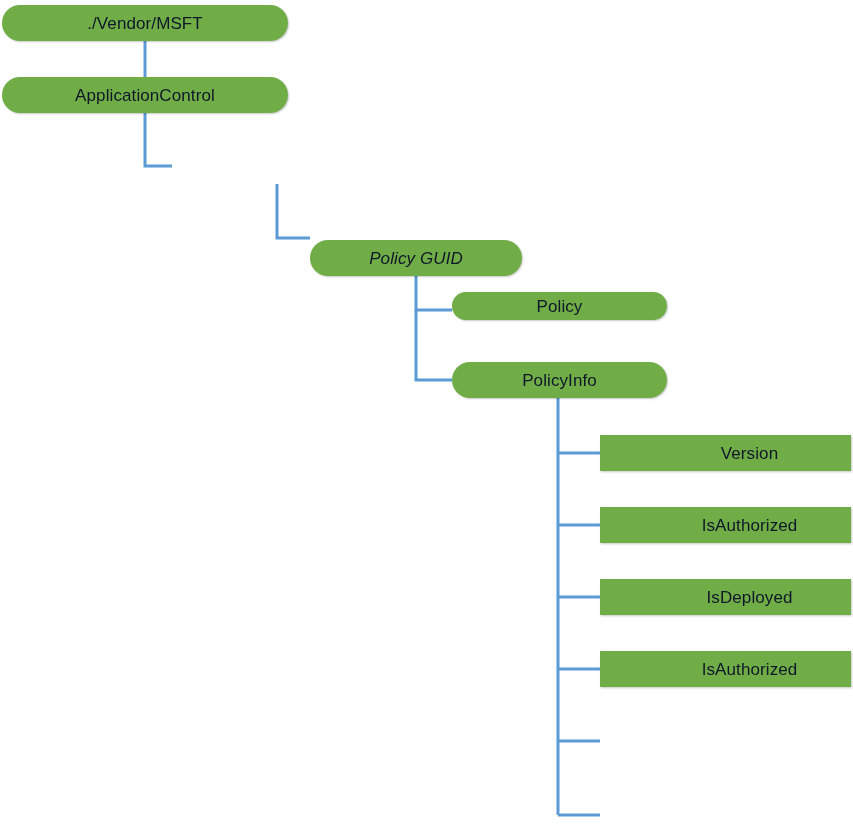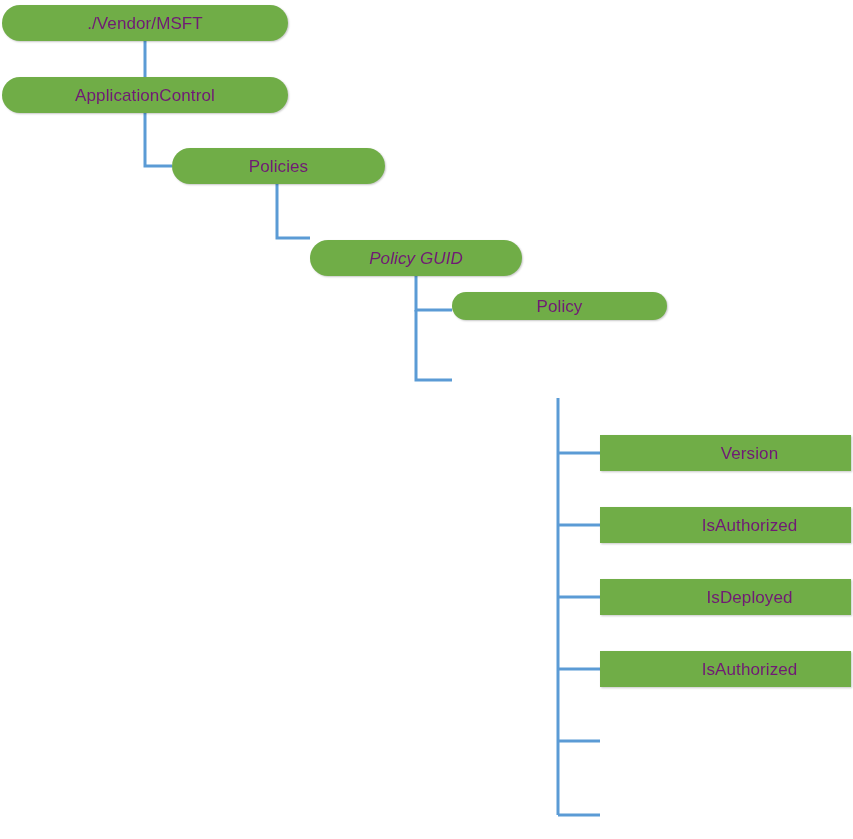--- a/index.html
+++ b/index.html
@@ -34,21 +34,21 @@
     z-index: 1;
   }
 
   .node {
     position: absolute;
     z-index: 2;
     box-sizing: border-box;
     display: flex;
     align-items: center;
     justify-content: center;
-    color: #701a75;
+    color: #0f172a;
     font-family: "Liberation Sans", sans-serif;
     font-size: 17px;
     line-height: 1;
     letter-spacing: 0.1px;
     white-space: nowrap;
     background: #70AD47;
     box-shadow: 1px 1px 2px rgba(0,0,0,0.22);
   }
 
   .node.rounded {
@@ -103,26 +103,26 @@
       <path d="M558,669 L600,669"></path>
       <path d="M558,741 L600,741"></path>
       <path d="M558,815 L600,815"></path>
     </g>
   </svg>
 
   <div class="node rounded" id="node-vendor-msft">./Vendor/MSFT</div>
 
   <div class="node rounded" id="node-application-control">ApplicationControl</div>
 
-  <div class="node rounded" id="node-policies">Policies</div>
 
   <div class="node rounded italic" id="node-policy-guid">Policy GUID</div>
 
   <div class="node rounded" id="node-policy">Policy</div>
 
+  <div class="node rounded" id="node-policy-info">PolicyInfo</div>
 
   <div class="node rect" id="node-version">Version</div>
 
   <div class="node rect" id="node-is-effective">IsAuthorized</div>
 
   <div class="node rect" id="node-is-deployed">IsDeployed</div>
 
   <div class="node rect" id="node-is-authorized">IsAuthorized</div>
 
 

